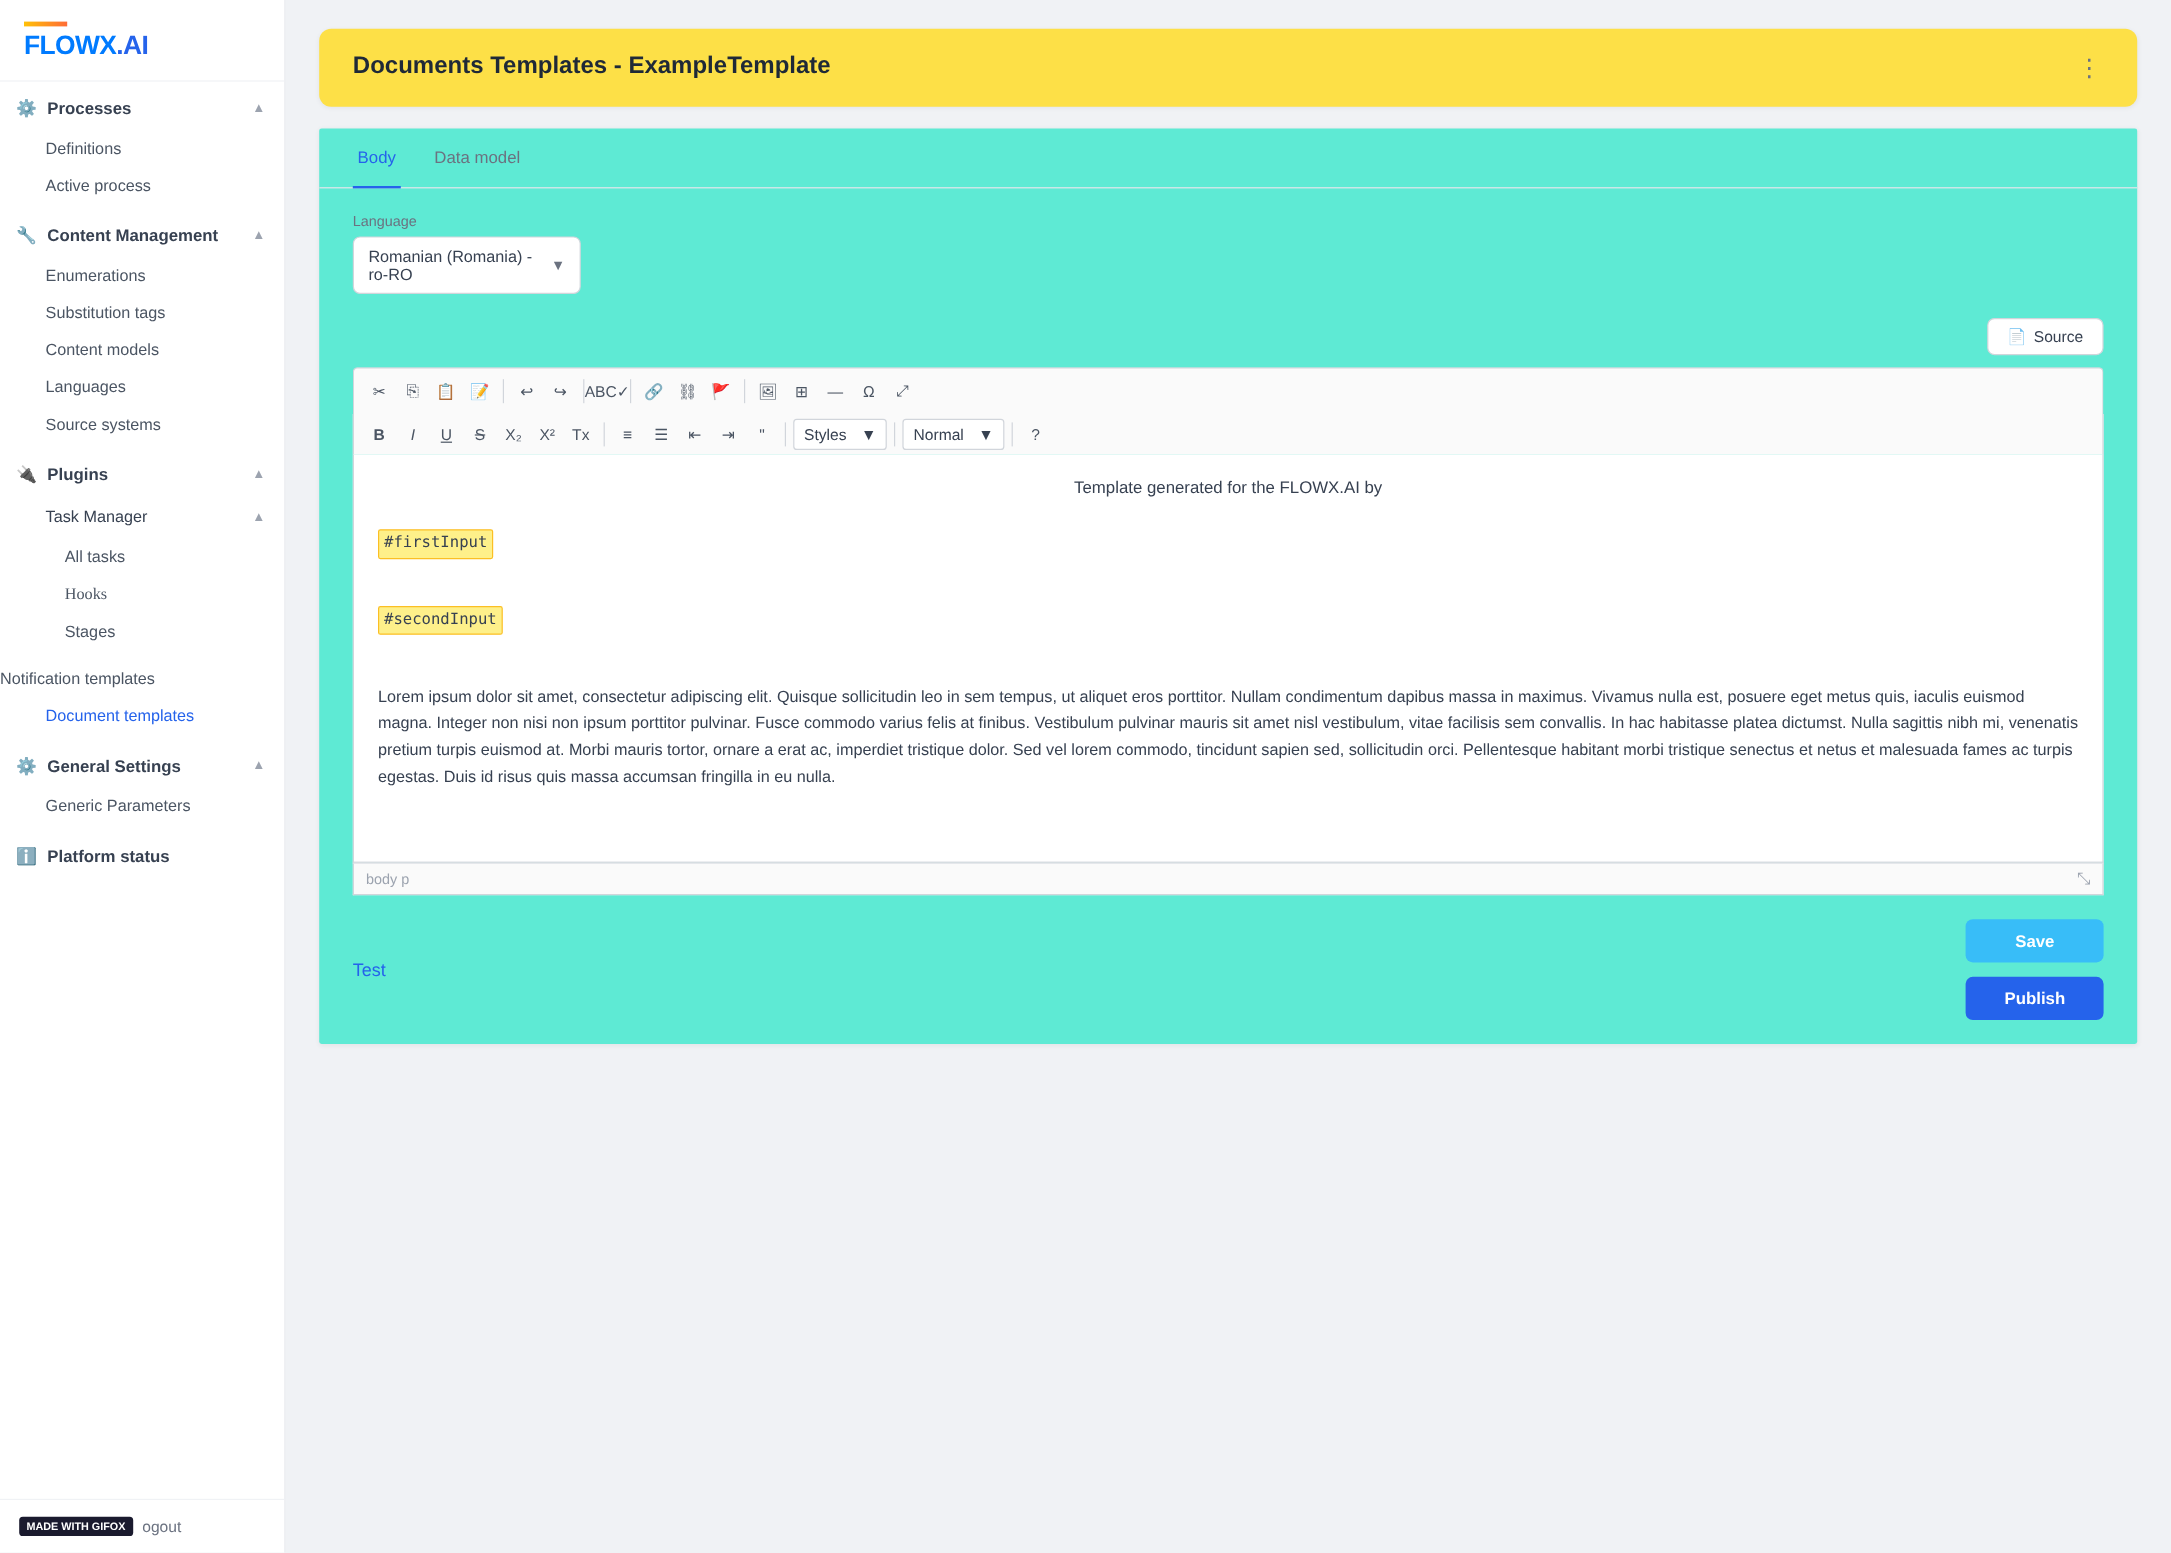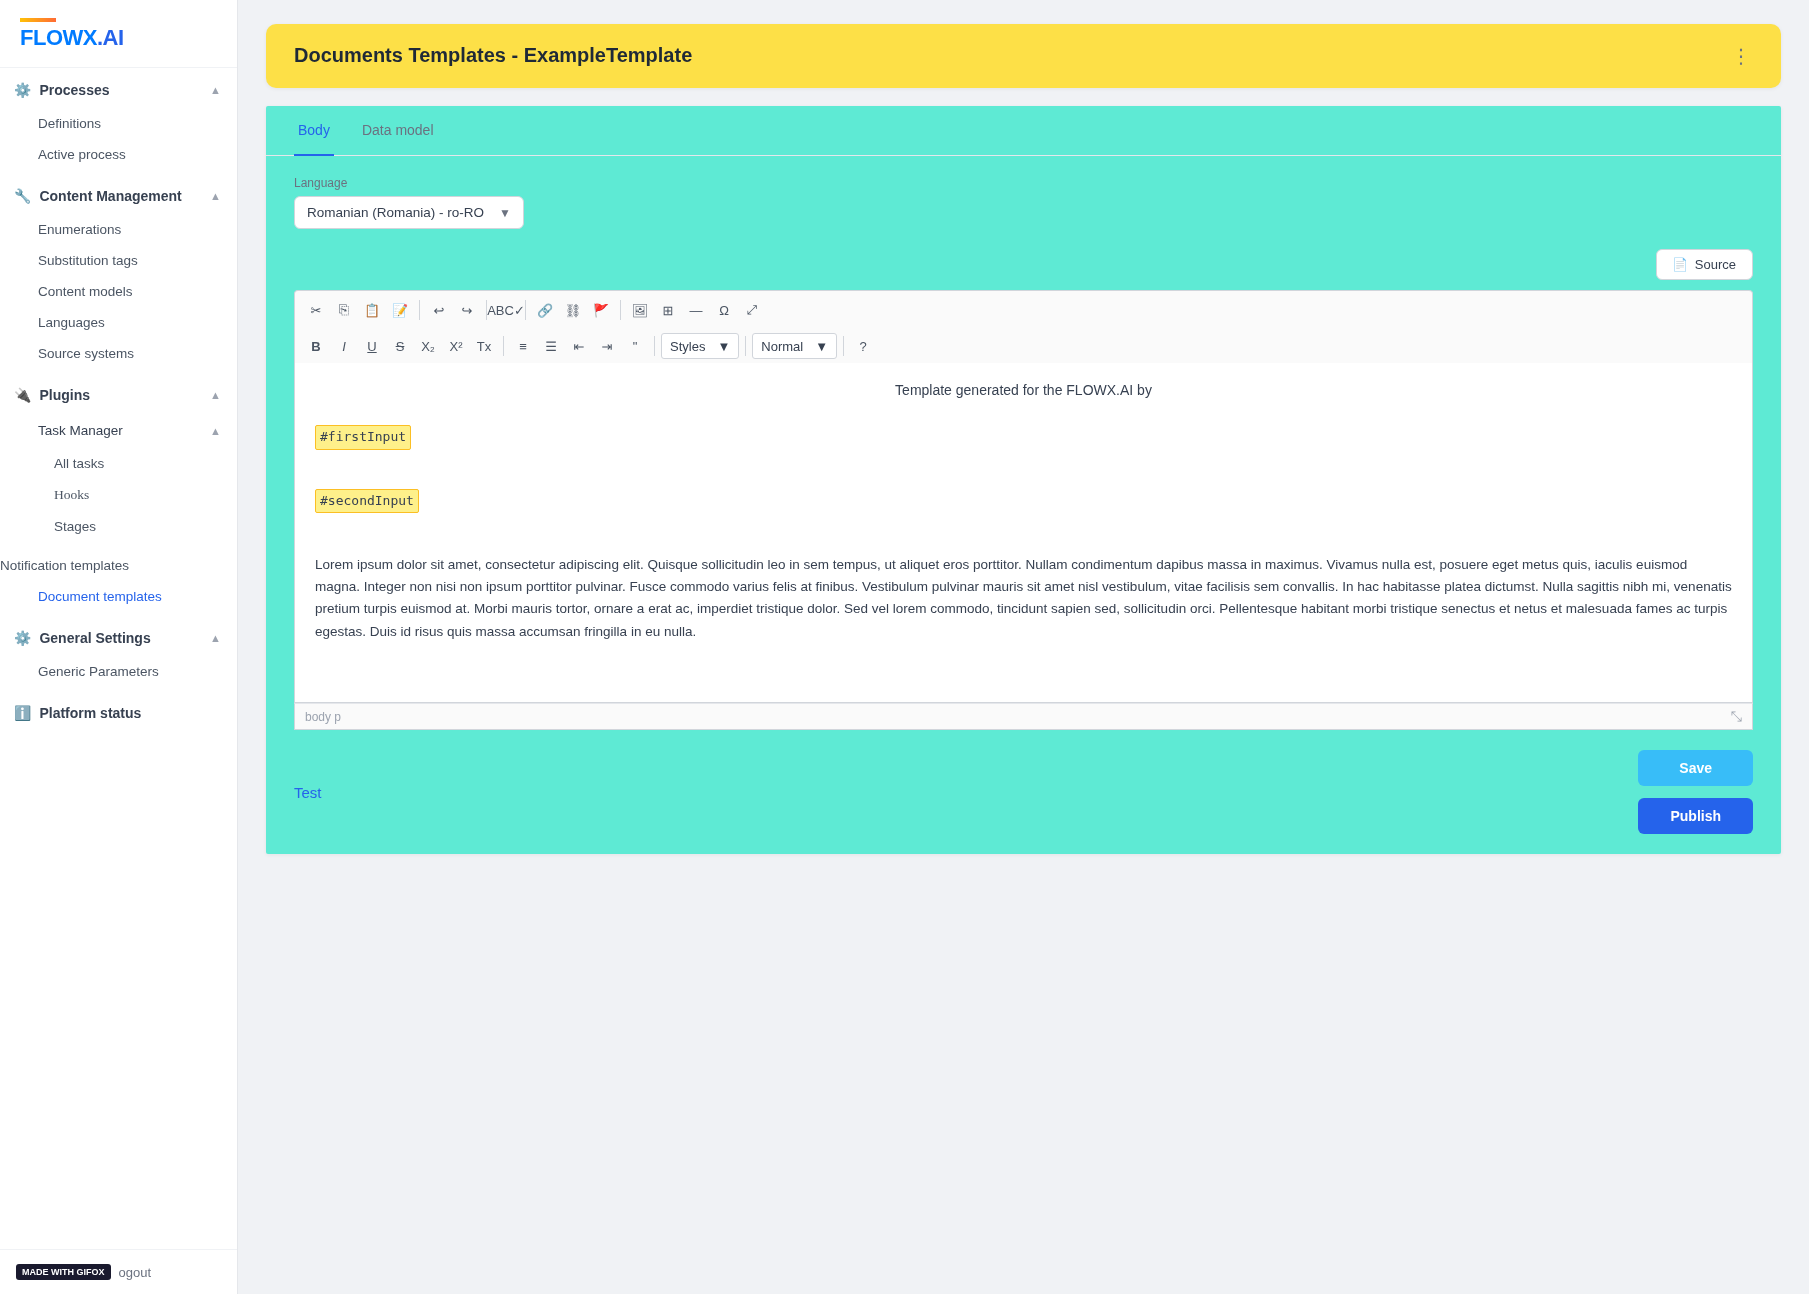--- a/index.html
+++ b/index.html
@@ -118,22 +118,22 @@
       color: #2563eb;
       border-bottom: 2px solid #2563eb;
       font-weight: 500;
     }
 
     
     .editor-body { padding: 20px 28px 0; }
 
     .lang-label { font-size: 12px; color: #6b7280; margin-bottom: 6px; }
     .lang-select {
-      display: flex; align-items: flex-end; justify-content: space-between;
-      width: 230px;
+      display: flex; align-items: center; justify-content: space-between;
+      width: 190px;
       padding: 8px 12px;
       border: 1px solid #d1d5db;
       border-radius: 6px;
       font-size: 13.5px;
       color: #374151;
       cursor: pointer;
       background: #fff;
       margin-bottom: 20px;
     }
     .lang-select .chevron-down { color: #6b7280; font-size: 12px; }

